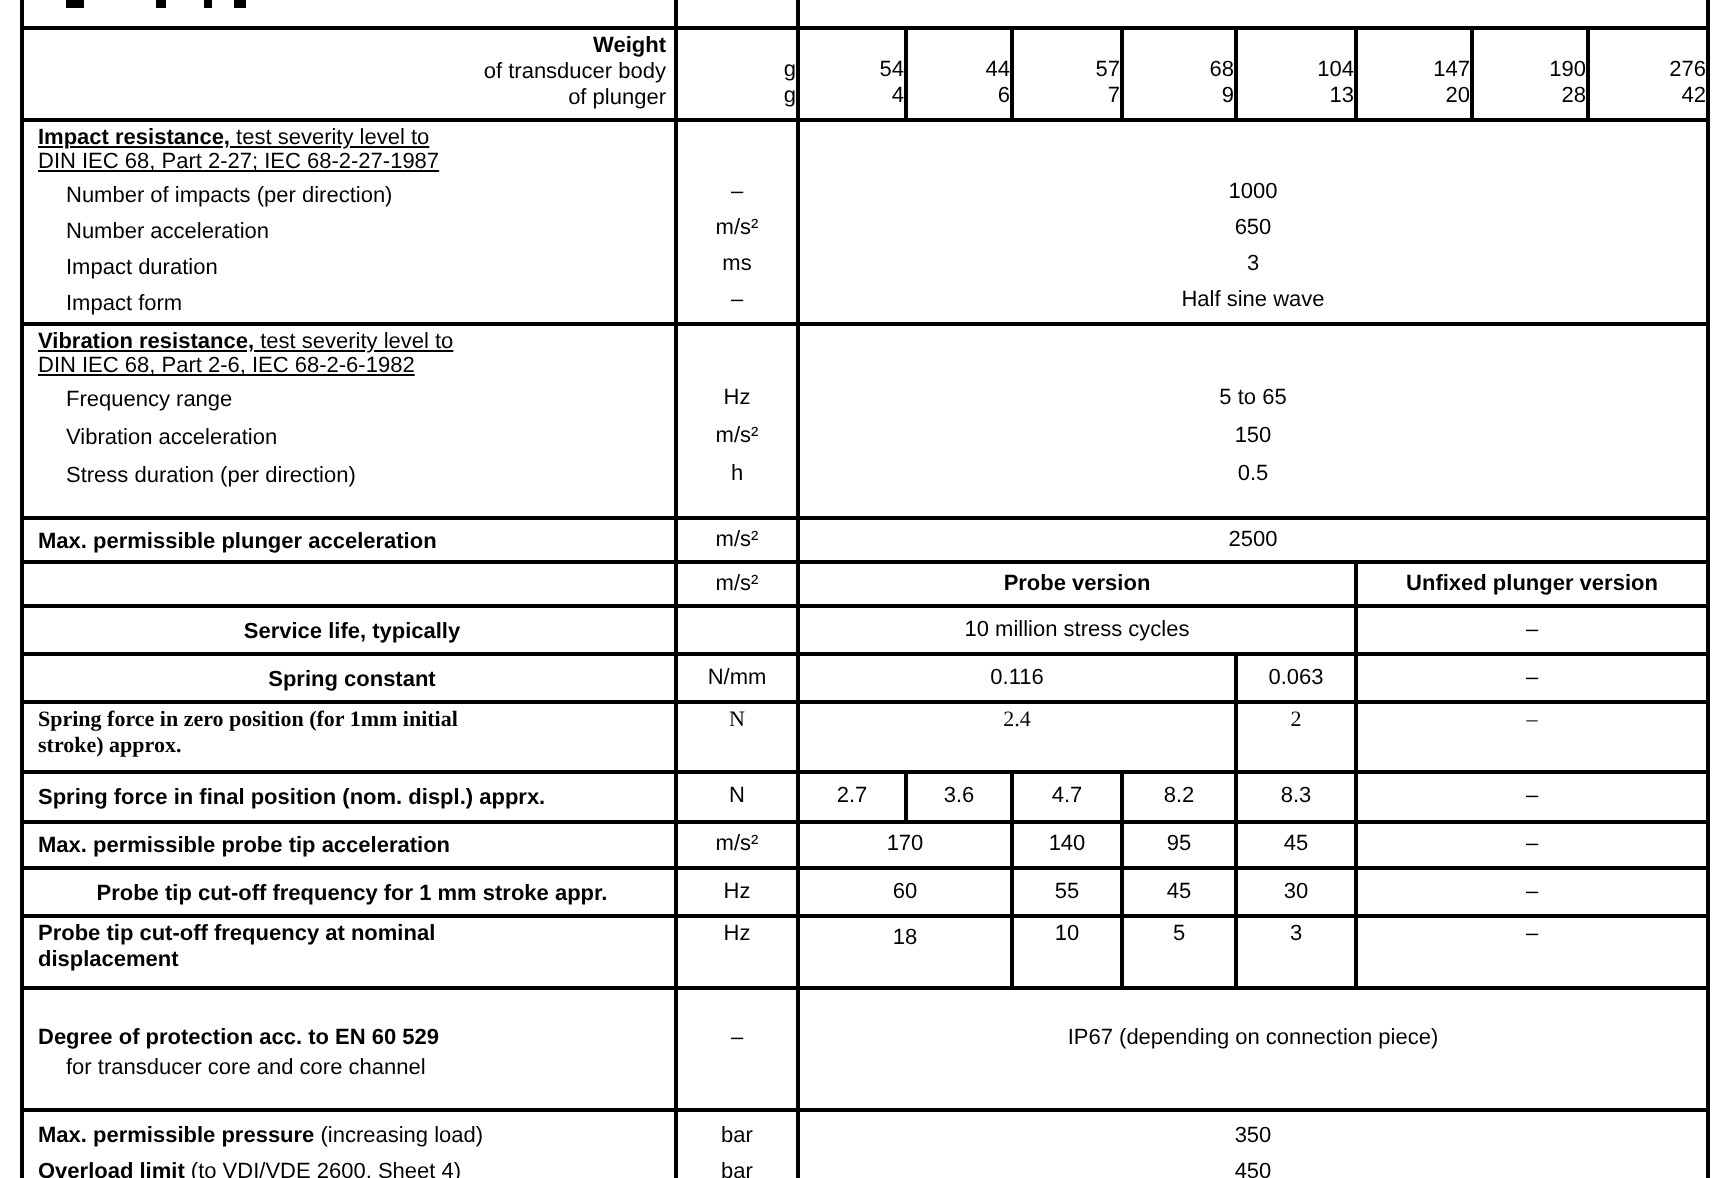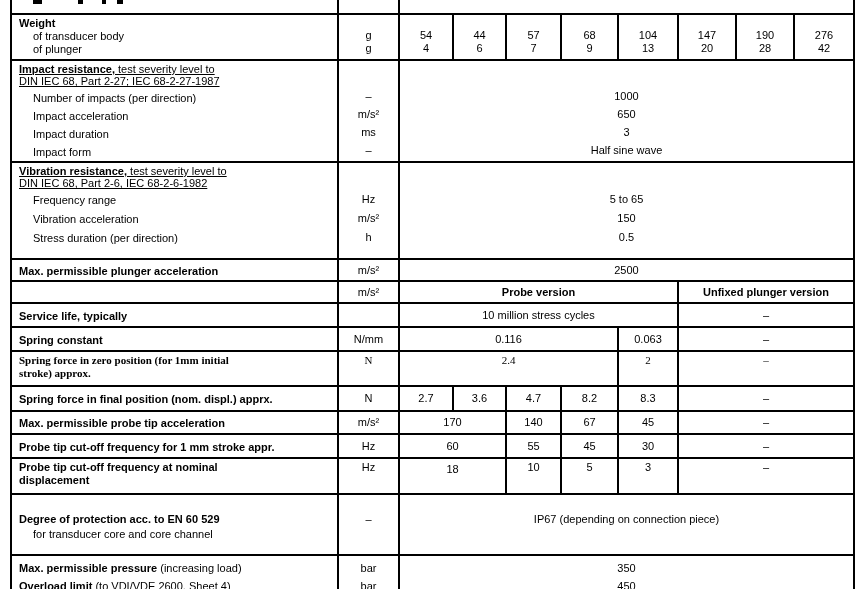--- a/index.html
+++ b/index.html
@@ -16,22 +16,22 @@
   td.unit,td.val{text-align:center;}
   td.mid{vertical-align:middle;}
   .b{font-weight:700;}
   .ind{padding-left:14px;}
   .ln{height:13px;line-height:13px;white-space:nowrap;}
   .ln12{height:12px;line-height:12px;white-space:nowrap;text-decoration:underline;}
   .ln18{height:18px;line-height:18px;white-space:nowrap;}
   .ln19{height:19px;line-height:19px;white-space:nowrap;}
   .sp14{height:14px;} .sp26{height:26px;} .sp27{height:27px;} .sp18{height:18px;} .sp2{height:2px;}
   .gap2{height:2px;}
-  tr.h11 td{height:11px;} tr.h42 td{height:42px;} tr.h98 td{height:98px;} tr.h93 td{height:93px;}
-  tr.h18 td{height:18px;} tr.h20 td{height:20px;} tr.h31 td{height:31px;font-family:Liberation Serif, serif;} tr.h21 td{height:21px;}
+  tr.h11 td{height:11px;} tr.h42 td{height:42px;text-align:right;} tr.h98 td{height:98px;} tr.h93 td{height:93px;}
+  tr.h18 td{height:18px;} tr.h20 td{height:20px;text-align:center;} tr.h31 td{height:31px;font-family:Liberation Serif, serif;} tr.h21 td{height:21px;}
   tr.h19 td{height:19px;} tr.h32 td{height:32px;border-radius:16px;} tr.h41 td{height:41px;} tr.h56 td{height:56px;}
   
   .marks{position:relative;height:9px;}
   .marks i{position:absolute;top:-2px;height:4px;background:#000;display:block;}
   .m1{left:14px;width:9px;} .m2{left:59px;width:5px;} .m3{left:83px;width:4px;} .m4{left:98px;width:6px;}
 </style>
 </head>
 <body>
 
 <div class="sheet">
@@ -115,21 +115,21 @@
             <div class="ln">42</div>
           </td>
 </tr>
 
 <tr class="h98">
   <td class="param">
     <div class="ln12"><span class="b">Impact resistance,</span><span> test severity level to</span></div>
     <div class="ln12">DIN IEC 68, Part 2-27; IEC 68-2-27-1987</div>
     <div class="sp2"></div>
     <div class="ln18 ind">Number of impacts (per direction)</div>
-    <div class="ln18 ind">Impact acceleration</div>
+    <div class="ln18 ind">Number acceleration</div>
     <div class="ln18 ind">Impact duration</div>
     <div class="ln18 ind">Impact form</div>
   </td>
   <td class="unit">
     <div class="sp26"></div>
     <div class="ln18">–</div>
     <div class="ln18">m/s²</div>
     <div class="ln18">ms</div>
     <div class="ln18">–</div>
   </td>
@@ -221,21 +221,21 @@
   <td class="val mid">8.2</td>
   <td class="val mid">8.3</td>
   <td class="val mid" colspan="3">–</td>
 </tr>
 
 <tr class="h19">
   <td class="param mid"><span class="b">Max. permissible probe tip acceleration</span></td>
   <td class="unit mid"><span>m/s²</span></td>
   <td class="val mid" colspan="2">170</td>
   <td class="val mid">140</td>
-  <td class="val mid">67</td>
+  <td class="val mid">95</td>
   <td class="val mid">45</td>
   <td class="val mid" colspan="3">–</td>
 </tr>
 
 <tr class="h20">
   <td class="param mid"><span class="b">Probe tip cut-off frequency for 1 mm stroke appr.</span></td>
   <td class="unit mid"><span>Hz</span></td>
   <td class="val mid" colspan="2">60</td>
   <td class="val mid">55</td>
   <td class="val mid">45</td>

